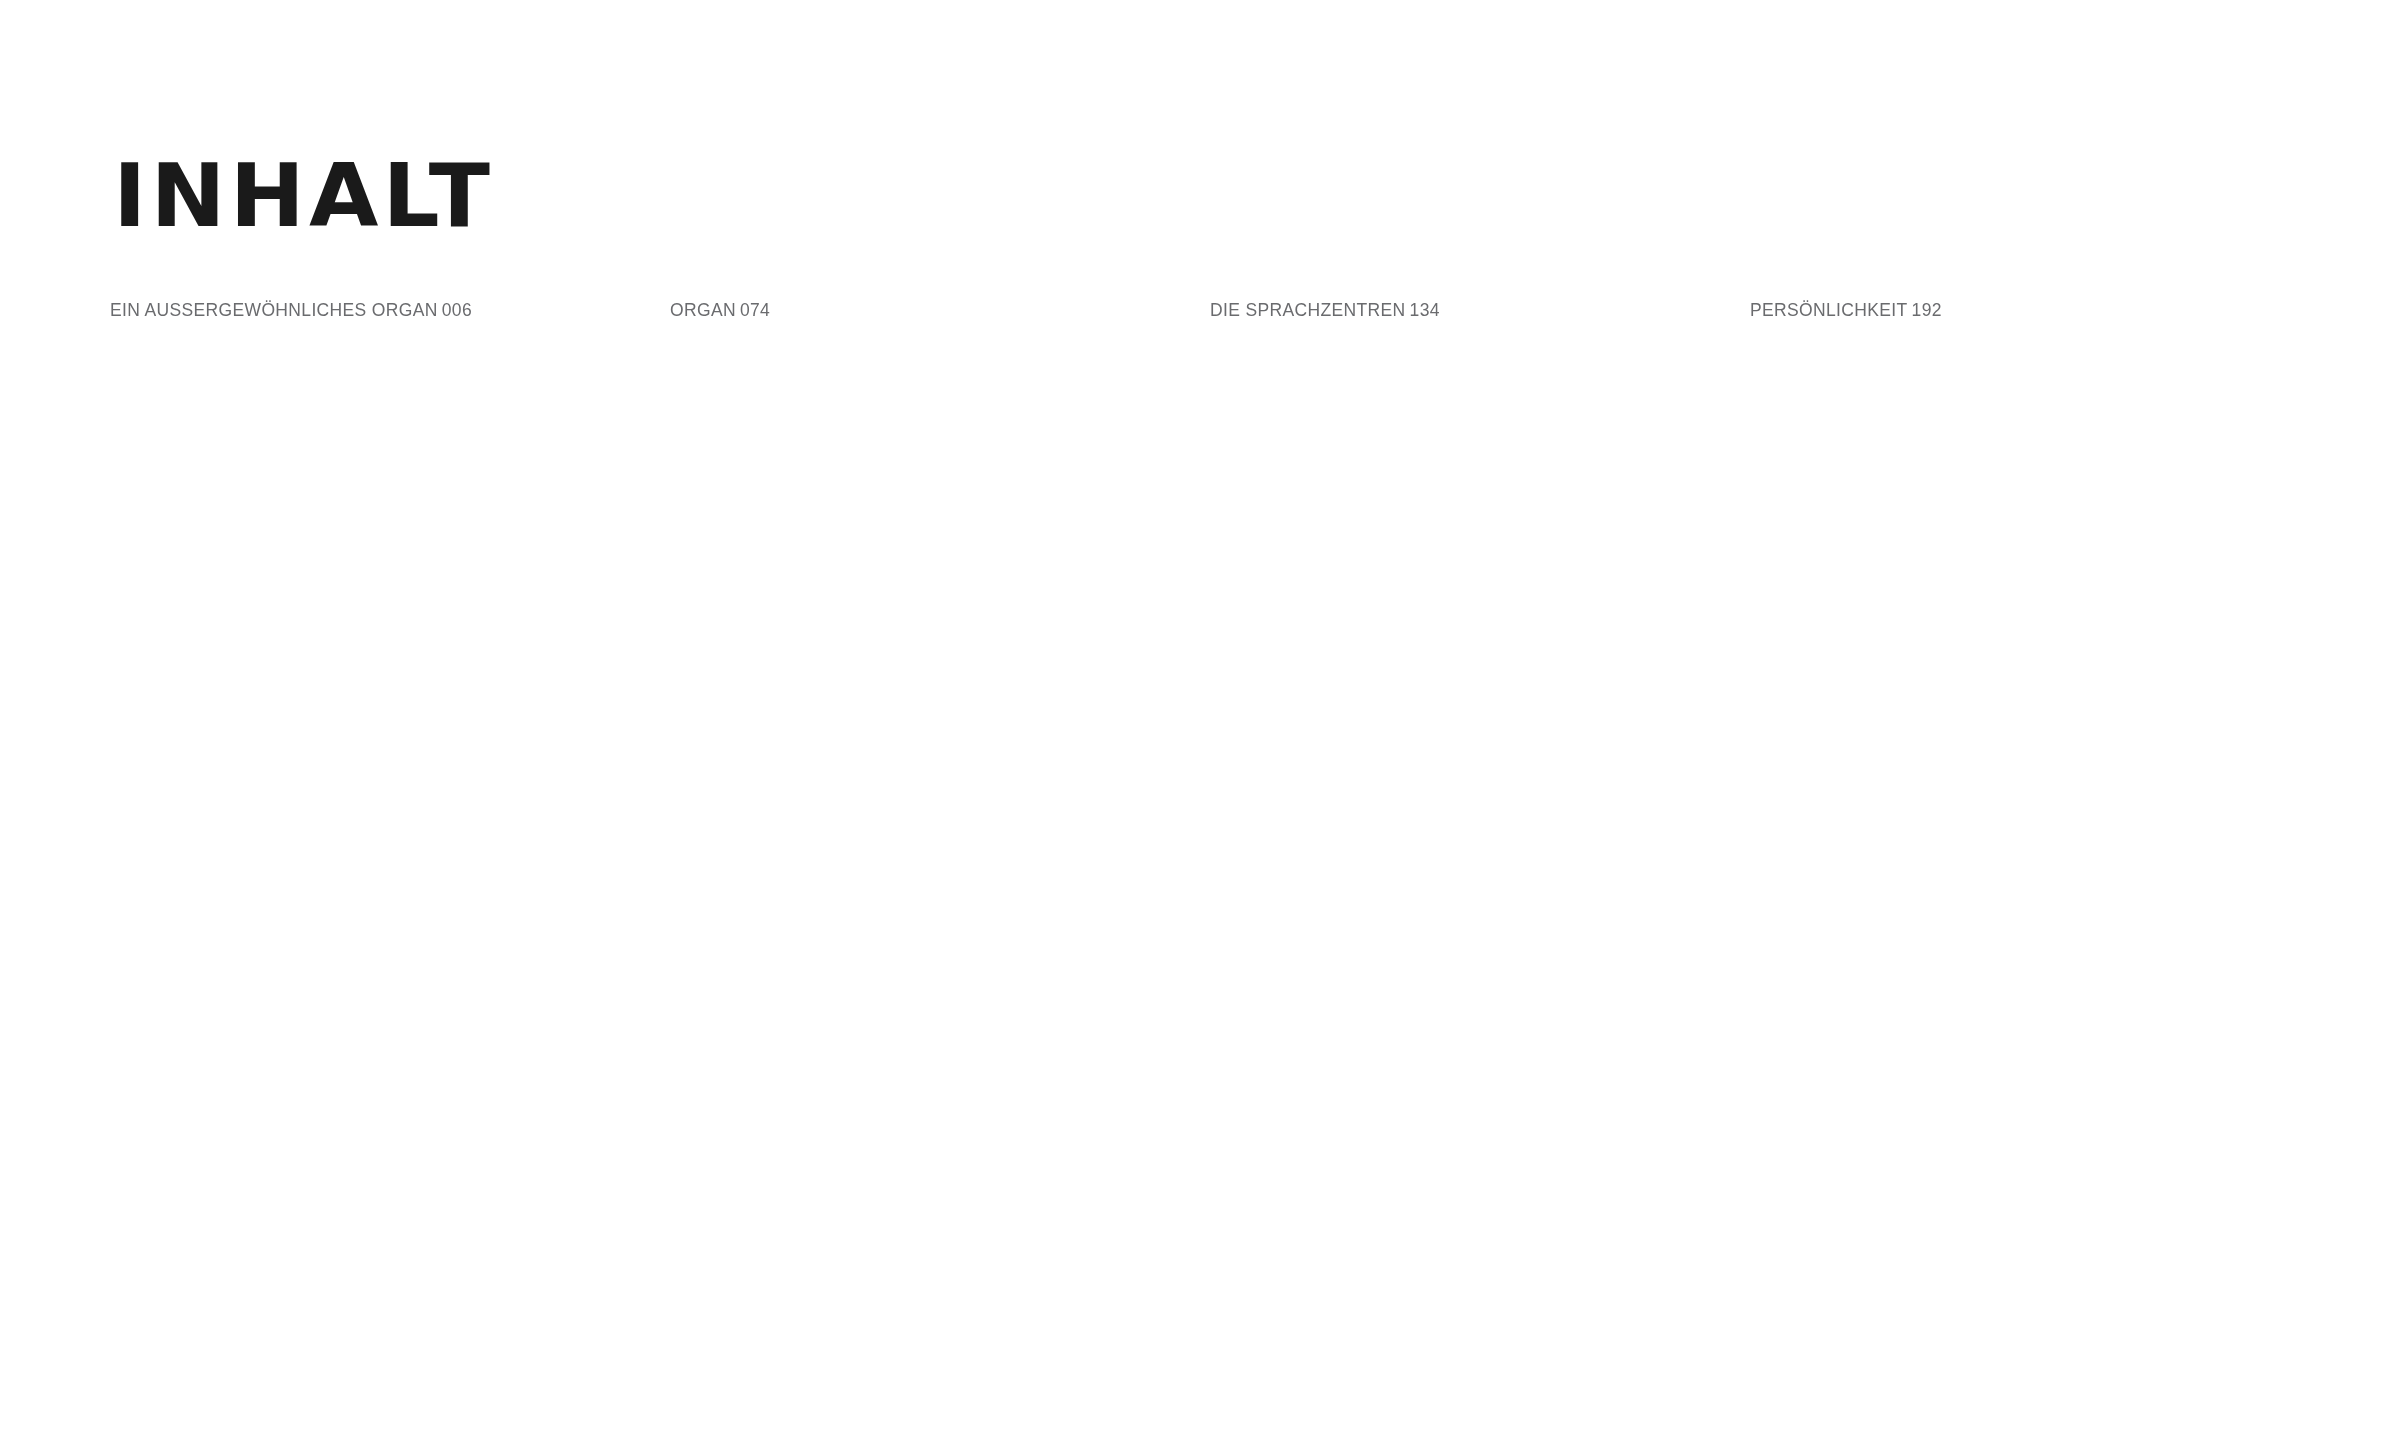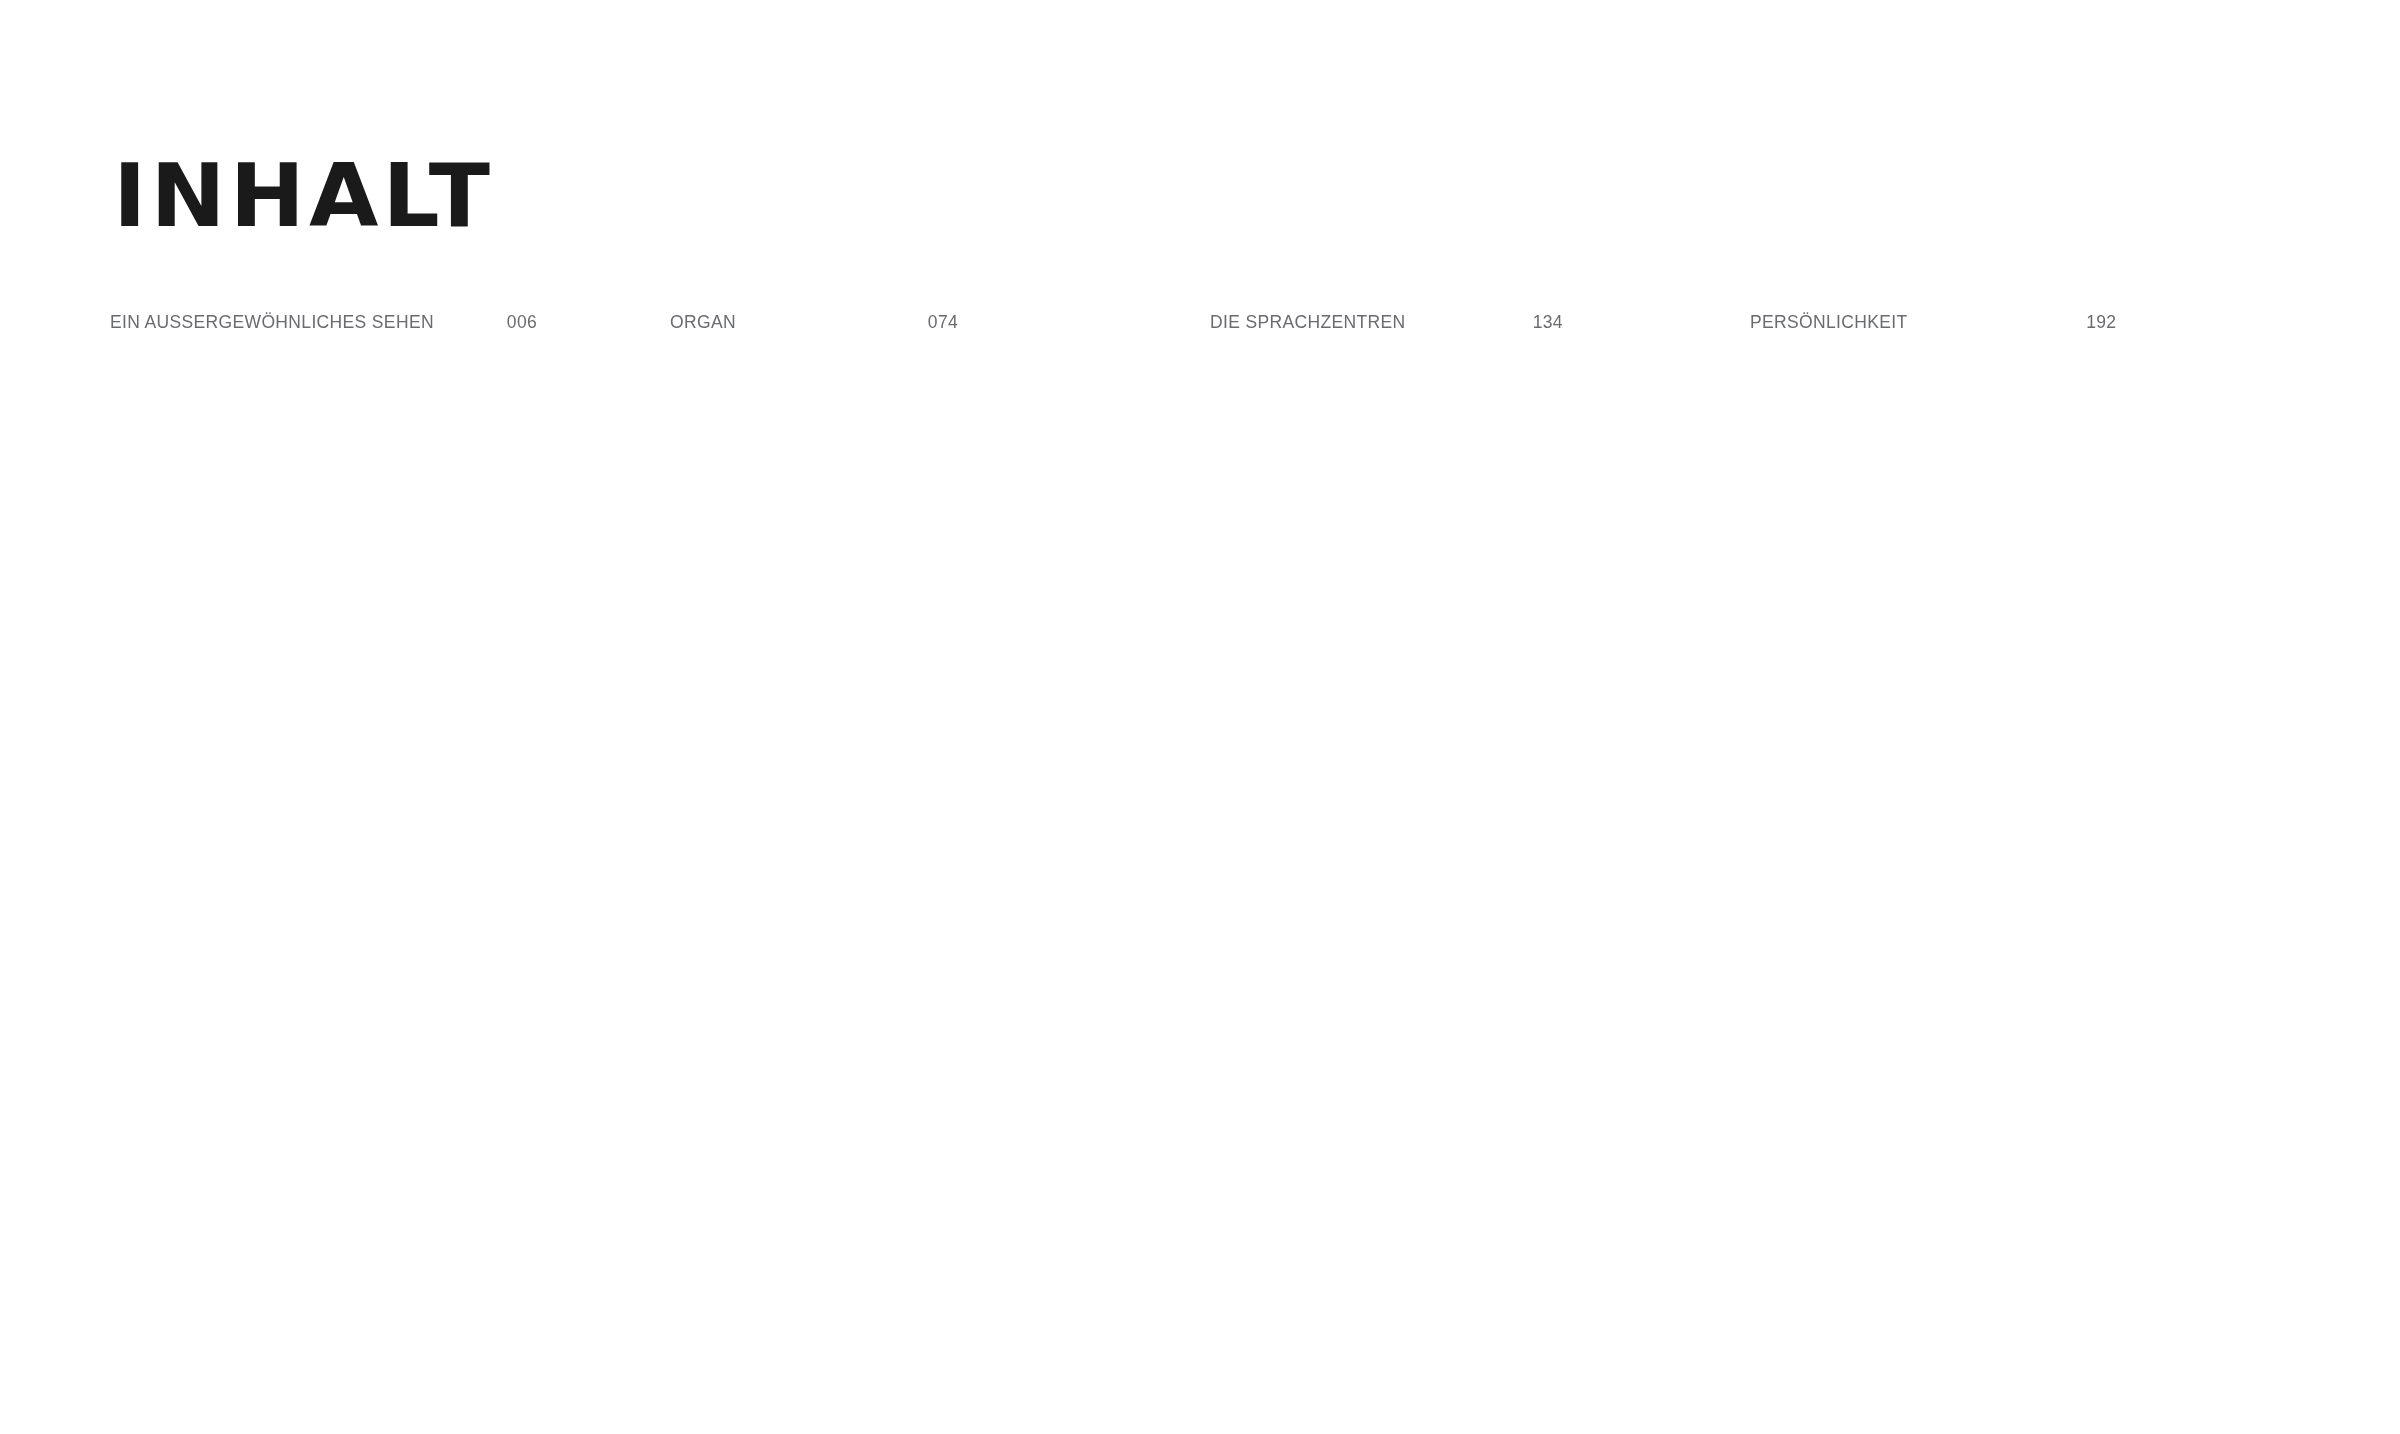--- a/index.html
+++ b/index.html
@@ -12,22 +12,21 @@
     height: 1434px;
     font-family: "Liberation Sans", sans-serif;
     color: #58595b;
     overflow: hidden;
   }
   .page {
     position: relative;
     width: 2400px;
     height: 1224px;
     box-sizing: border-box;
-    padding: 16px;
-    text-align: center;
+    padding: 4px;
   }
   .page-title {
     position: absolute;
     left: 113px;
     top: 152px;
     font-size: 88px;
     font-weight: 700;
     letter-spacing: 4px;
     color: #1a1a1a;
     line-height: 1;
@@ -73,21 +72,21 @@
 <body>
 
 <div class="page">
 
   <div class="page-title">INHALT</div>
 
   <div class="columns" id="columns-root">
       <div class="col col-1">
         <div class="block">
           <div class="entry">
-            <span class="label">EIN AUSSERGEWÖHNLICHES SEHEN</span>
+            <span class="label">EIN AUSSERGEWÖHNLICHES ORGAN</span>
             <span class="page">006</span>
           </div>
         </div>
       </div>
       <div class="col col-2">
         <div class="block">
           <div class="entry">
             <span class="label">ORGAN</span>
             <span class="page">074</span>
           </div>

